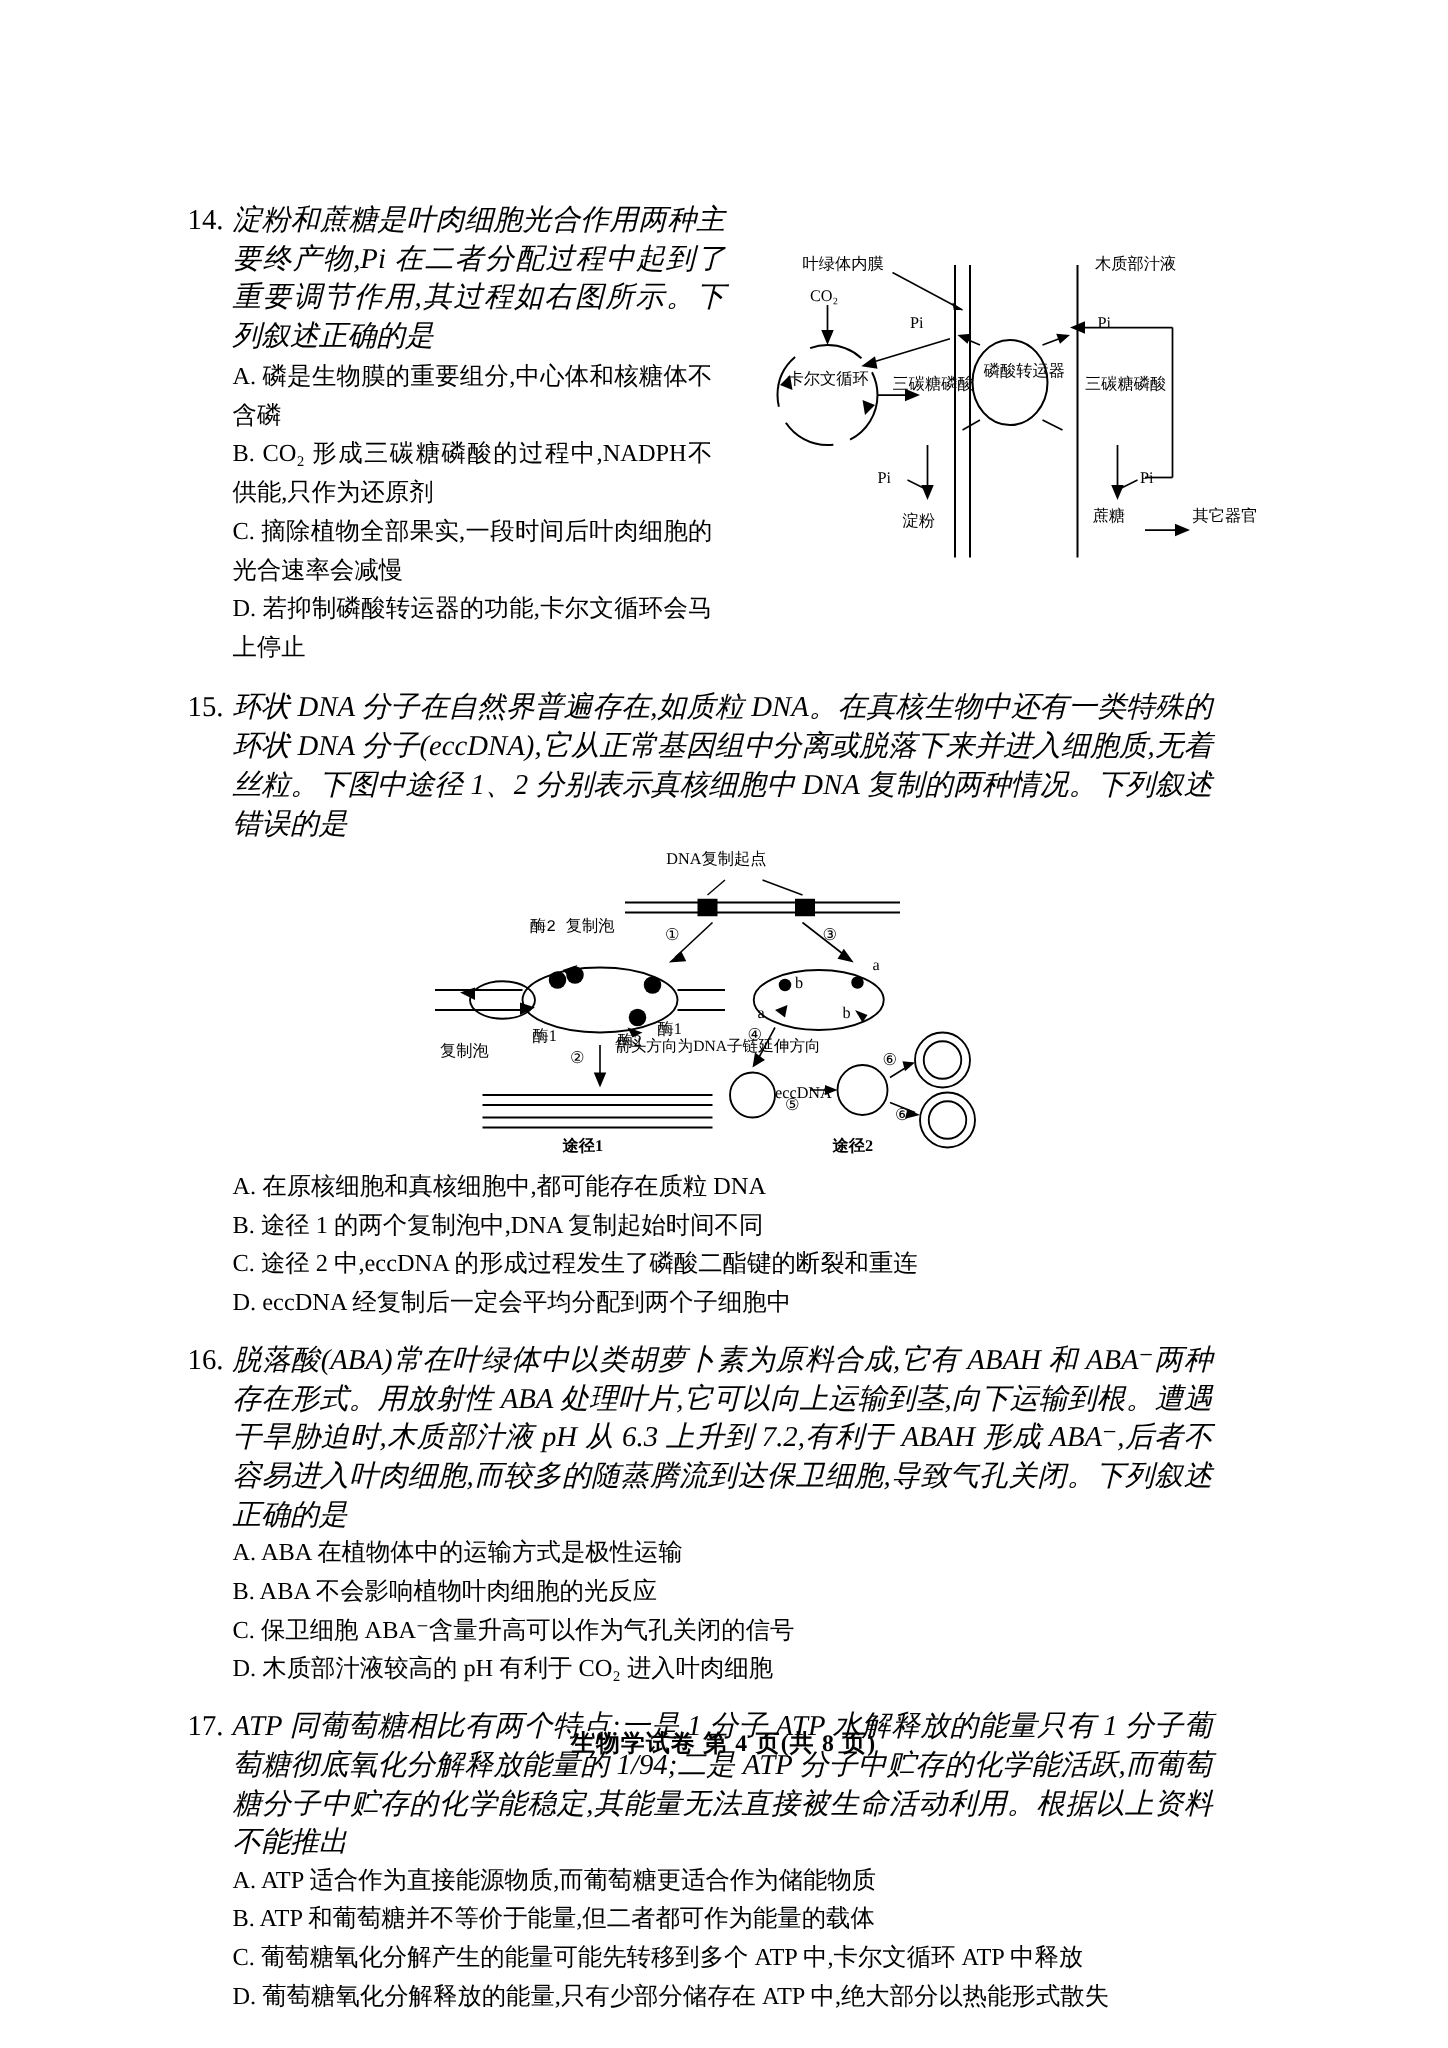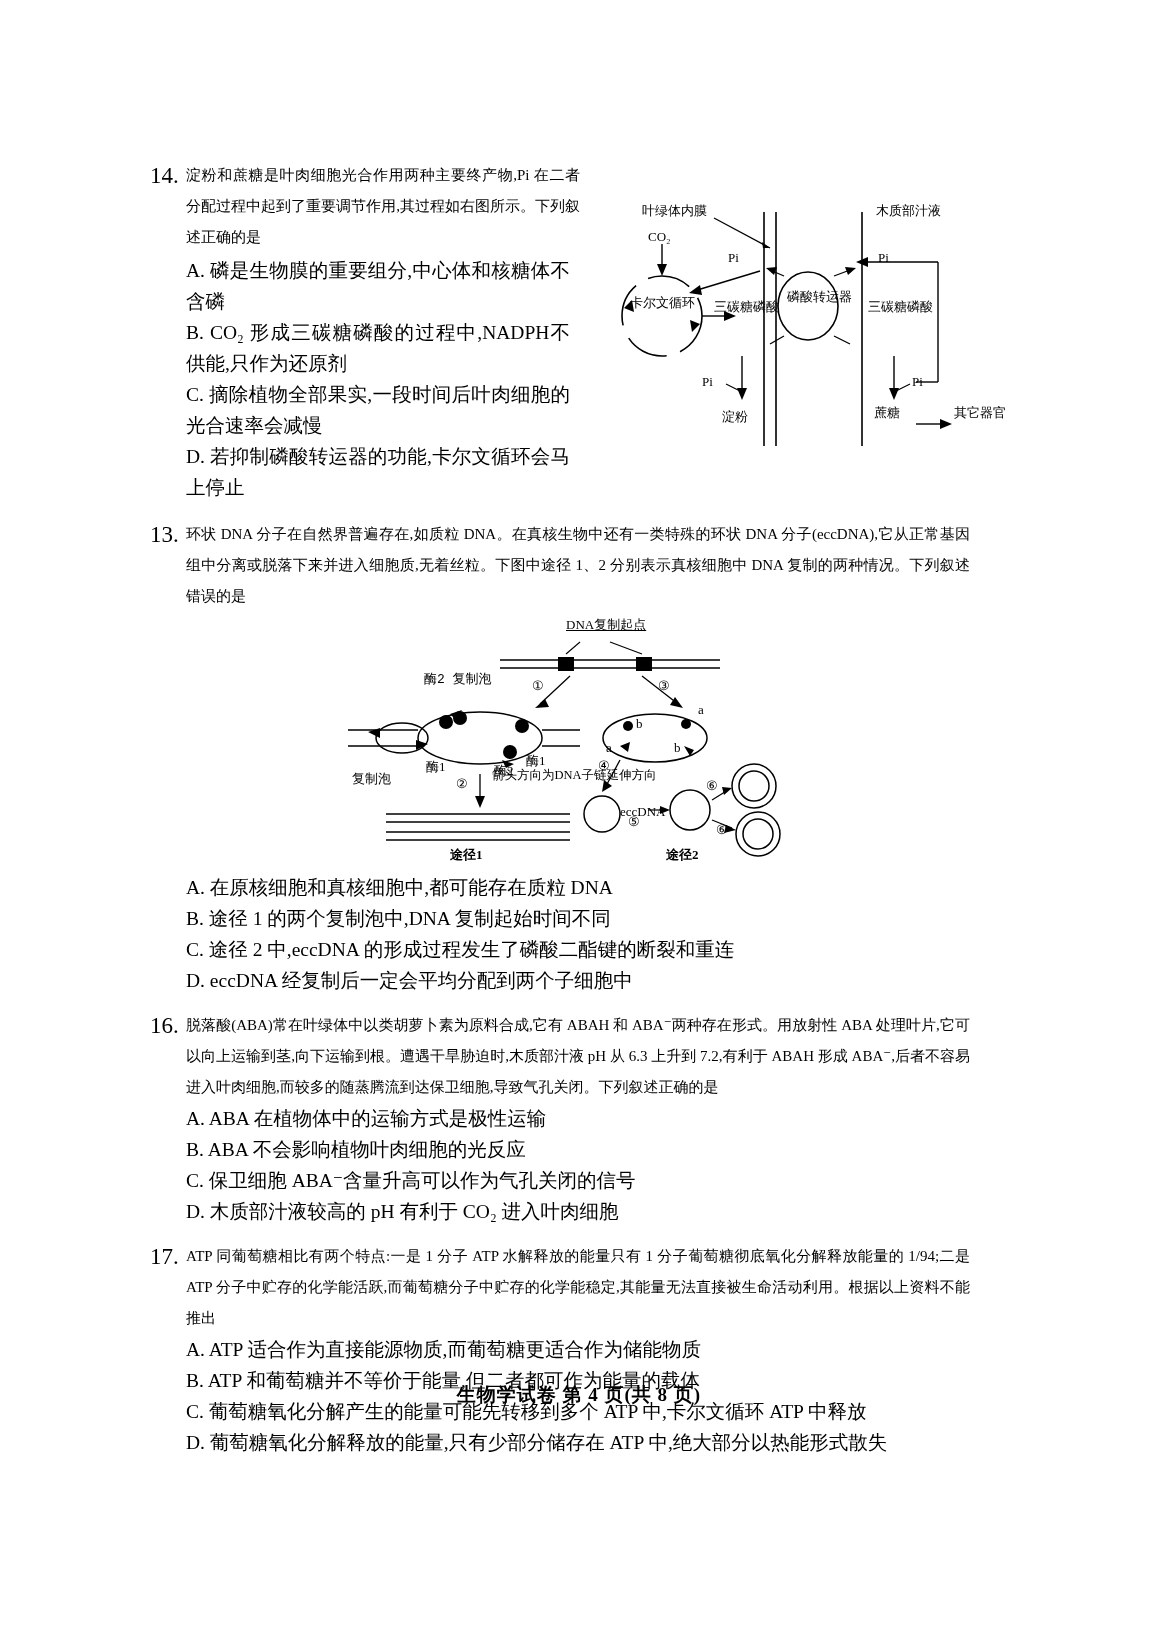--- a/index.html
+++ b/index.html
@@ -39,22 +39,23 @@
   .qnum {
     width: 36px;
     flex: 0 0 36px;
     text-align: left;
     font-size: 23px;
     font-family: Liberation Serif, serif;
   }
   .qtext {
     flex: 1;
     text-align: justify;
-    font-size: 15px;
+    font-size: 23px;
     line-height: 31px;
+    font-style: italic;
   }
   .opt {
     font-size: 19.5px;
     line-height: 31px;
     margin-left: 36px;
     text-align: justify;
   }
 
   
   .q14-wrap {
@@ -182,21 +183,21 @@
       <div style="width:420px; margin-top:2px;">
         <div class="opt">A. 磷是生物膜的重要组分,中心体和核糖体不含磷</div>
         <div class="opt">B. CO₂ 形成三碳糖磷酸的过程中,NADPH不供能,只作为还原剂</div>
         <div class="opt">C. 摘除植物全部果实,一段时间后叶肉细胞的光合速率会减慢</div>
         <div class="opt">D. 若抑制磷酸转运器的功能,卡尔文循环会马上停止</div>
       </div>
     </div>
 
     <div class="qblock" style="margin-top:16px;">
       <div class="qline">
-        <div class="qnum">13.</div>
+        <div class="qnum">15.</div>
         <div class="qtext">环状 DNA 分子在自然界普遍存在,如质粒 DNA。在真核生物中还有一类特殊的环状 DNA 分子(eccDNA),它从正常基因组中分离或脱落下来并进入细胞质,无着丝粒。下图中途径 1、2 分别表示真核细胞中 DNA 复制的两种情况。下列叙述错误的是</div>
       </div>
 
       <div class="q15-fig">
         <svg width="820" height="250" viewBox="0 0 820 250" xmlns="http://www.w3.org/2000/svg">
 
           <line x1="350" y1="42" x2="570" y2="42" stroke="#000" stroke-width="1.5"></line>
           <line x1="350" y1="50" x2="570" y2="50" stroke="#000" stroke-width="1.5"></line>
           <rect x="408" y="39" width="16" height="14" fill="#000"></rect>
           <rect x="486" y="39" width="16" height="14" fill="#000"></rect>
@@ -251,21 +252,21 @@
           <circle cx="608" cy="216" r="22" fill="none" stroke="#000" stroke-width="1.5"></circle>
           <circle cx="608" cy="216" r="15" fill="none" stroke="#000" stroke-width="1.5"></circle>
           <line x1="498" y1="192" x2="516" y2="192" stroke="#000" stroke-width="1.2"></line>
           <polygon points="520,192 510,188 510,196" fill="#000"></polygon>
           <line x1="562" y1="182" x2="578" y2="172" stroke="#000" stroke-width="1.2"></line>
           <polygon points="582,170 572,169 574,177" fill="#000"></polygon>
           <line x1="562" y1="202" x2="582" y2="210" stroke="#000" stroke-width="1.2"></line>
           <polygon points="586,212 576,207 574,215" fill="#000"></polygon>
         </svg>
 
-        <div class="fig-label" style="left:416px; top:-2px;text-decoration:underline;">DNA复制起点</div>
+        <div class="fig-label" style="left:383px; top:-2px;">DNA复制起点</div>
         <div class="fig-label" style="left:274px; top:52px;font-family:Liberation Mono, monospace;">酶2 复制泡</div>
         <div class="fig-label" style="left:276px; top:140px;">酶1</div>
         <div class="fig-label" style="left:344px; top:144px;">酶2</div>
         <div class="fig-label" style="left:376px; top:134px;">酶1</div>
         <div class="fig-label" style="left:202px; top:152px;">复制泡</div>
         <div class="fig-label sm" style="left:342px; top:150px; width:98px; line-height:15px; font-size:12.5px;">箭头方向为DNA子链延伸方向</div>
         <div class="fig-label" style="left:470px; top:186px;">eccDNA</div>
         <div class="fig-label" style="left:300px; top:228px; font-weight:bold;">途径1</div>
         <div class="fig-label" style="left:516px; top:228px; font-weight:bold;">途径2</div>
         <div class="fig-label" style="left:382px; top:60px;">①</div>

